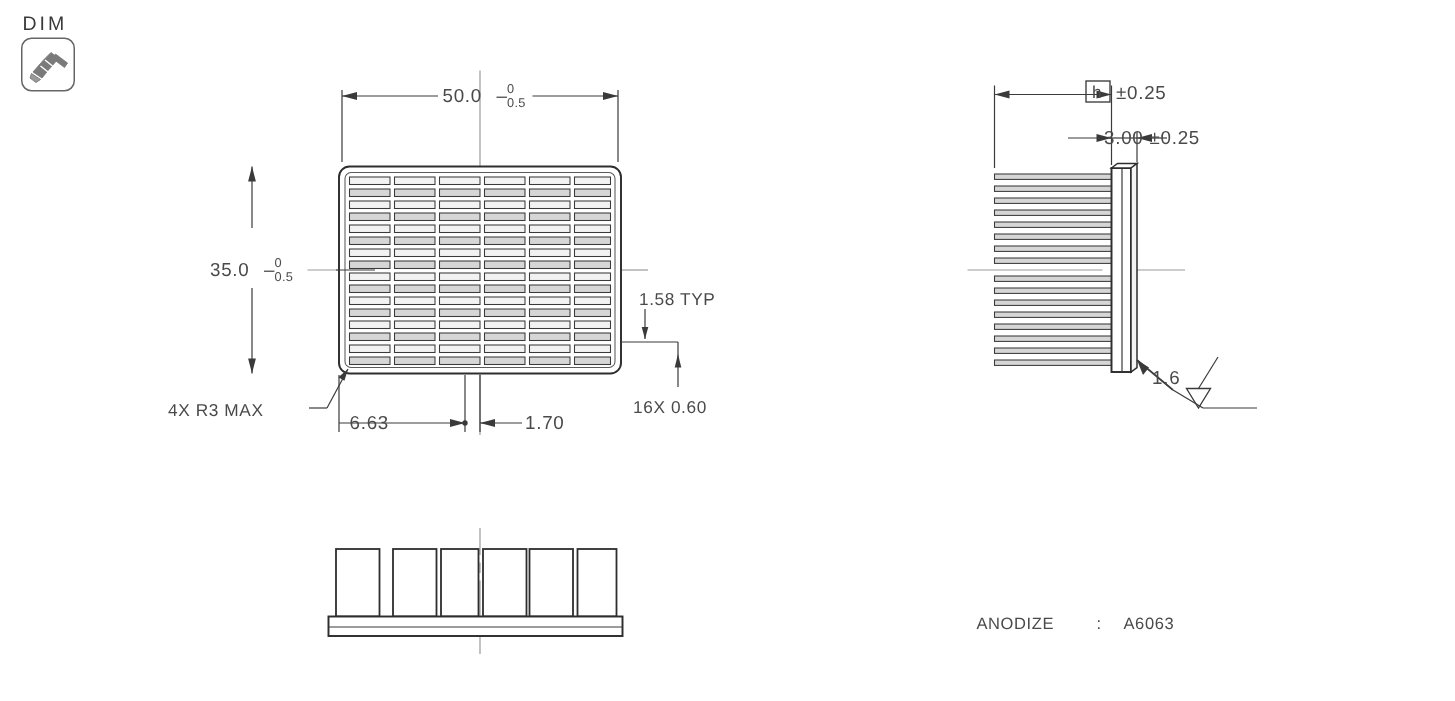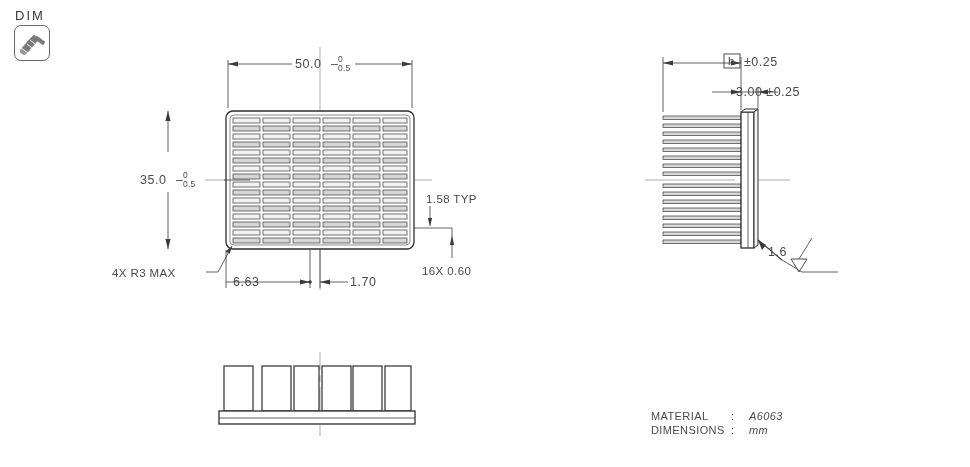--- a/index.html
+++ b/index.html
@@ -68,21 +68,21 @@
   .notes td {
     padding: 0;
     font-size: 11px;
     line-height: 14px;
     letter-spacing: 0.4px;
     color: #4a4a4a;
     vertical-align: top;
   }
   .notes td.k { width: 80px; }
   .notes td.c { width: 16px; text-align: left; }
-  .notes td.v { padding-left: 2px; font-style: italic; }
+  .notes td.v { padding-left: 2px; }
 
   
   text {
     font-family: "Liberation Sans", sans-serif;
     fill: #4a4a4a;
   }
   .t-dim { font-size: 12.5px; letter-spacing: 0.5px; }
   .t-tol { font-size: 8.5px; letter-spacing: 0.2px; }
   .t-small { font-size: 11.5px; letter-spacing: 0.4px; }
   .ln { stroke: #3a3a3a; fill: none; }
@@ -395,25 +395,20 @@
         <rect x="219" y="411" width="196" height="13" fill="#ffffff" stroke="#2e2e2e" stroke-width="1.3"></rect>
         <line x1="219" y1="418" x2="415" y2="418" class="ln thin"></line>
       </g>
     </g>
 
   </svg>
 
   <div class="notes">
     <table>
       <tbody><tr>
-        <td class="k">MATERIAL</td>
+        <td class="k">ANODIZE</td>
         <td class="c">:</td>
         <td class="v">A6063</td>
       </tr>
-      <tr>
-        <td class="k">DIMENSIONS</td>
-        <td class="c">:</td>
-        <td class="v">mm</td>
-      </tr>
     </tbody></table>
   </div>
 
 </div>
 
 </body></html>

